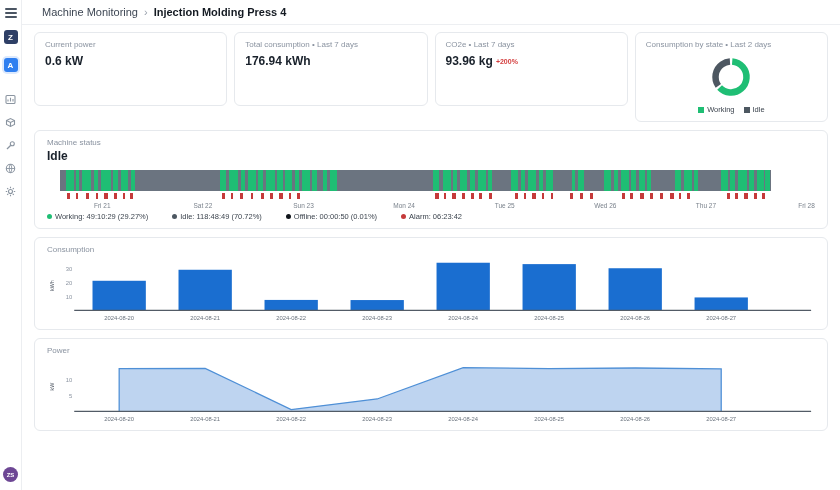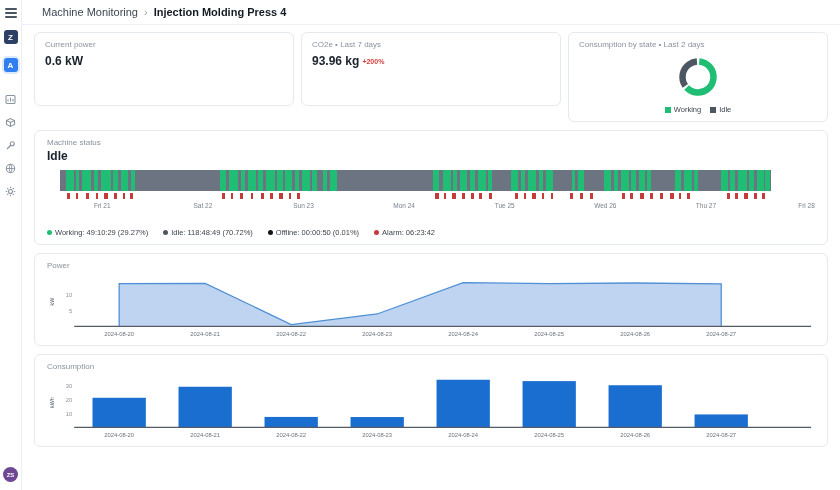--- a/index.html
+++ b/index.html
@@ -42,21 +42,21 @@
 
   .panel { border:1px solid #e6e9ed; border-radius:6px; margin-top:8px; padding:7px 12px; background:#fff; }
   .panel-label { font-size:8px; color:#8a93a0; }
   .status-value { font-size:12px; font-weight:bold; color:#19212b; margin:2px 0 7px; }
   .timeline { position:relative; height:21px; background:#6b7480; margin:0 44px 0 13px; overflow:hidden; }
   .timeline .stripe { position:absolute; top:0; bottom:0; background:#1fbe74; }
   .alarm-row { position:relative; height:6px; margin:2px 44px 0 13px; }
   .alarm-row .tick { position:absolute; top:0; bottom:0; background:#c53a3a; }
   .status-axis { position:relative; height:10px; margin-top:3px; font-size:6.5px; color:#7a828c; }
   .status-axis span { position:absolute; transform:translateX(-50%); white-space:nowrap; }
-  .status-legend { display:flex; gap:15px; margin-top:16px; font-size:7.5px; color:#3c444e; align-items:flex-end; }
+  .status-legend { display:flex; gap:24px; margin-top:0; font-size:7.5px; color:#3c444e; align-items:flex-end; }
   .status-legend .key { display:flex; align-items:center; gap:3px; }
   .dot { width:5px; height:5px; border-radius:50%; display:inline-block; }
 
   .chart-panel .panel-label { margin-bottom:2px; }
   svg.chart { display:block; width:100%; height:66px; }
 </style>
 </head>
 <body>
 
 <aside class="sidebar">
@@ -117,20 +117,24 @@
     <span class="current">Injection Molding Press 4</span>
   </nav>
 </header>
 
 <main class="main">
 
   <section class="kpi-row">
     <div class="card">
       <div class="kpi-label">Current power</div>
       <div class="kpi-value">0.6 kW</div>
+    </div>
+    <div class="card">
+      <div class="kpi-label">Total consumption • Last 7 days</div>
+      <div class="kpi-value">176.94 kWh</div>
     </div>
     <div class="card">
       <div class="kpi-label">CO2e • Last 7 days</div>
       <div class="kpi-value"><span>93.96 kg</span><span class="kpi-delta">+200%</span></div>
     </div>
     <div class="card state-card">
       <div class="kpi-label">Consumption by state • Last 2 days</div>
       <div class="donut-wrap">
         <svg id="donut" width="44" height="44" viewBox="0 0 44 44">
             <circle cx="22" cy="22" r="15.5" fill="none" stroke="#1fbe74" stroke-width="6.5" stroke-dasharray="59.894463940689405 97.38937226128358" transform="rotate(-85.5 22 22)"></circle>
@@ -276,40 +280,20 @@
           <span>Offline: 00:00:50 (0.01%)</span>
         </span>
         <span class="key">
           <span class="dot" style="background: rgb(197, 58, 58);"></span>
           <span>Alarm: 06:23:42</span>
         </span>
       </div>
   </section>
 
   <section class="panel chart-panel">
-    <div class="panel-label">Power</div>
-    <svg id="area-chart" class="chart" viewBox="0 0 790 66">
-        <text x="7" y="29.5" font-size="5.5" fill="#5b636e" text-anchor="middle" transform="rotate(-90 7 29.5)">kW</text>
-        <text x="26" y="41.0625" font-size="6" fill="#8a93a0" text-anchor="end">5</text>
-        <text x="26" y="25.125" font-size="6" fill="#8a93a0" text-anchor="end">10</text>
-        <polygon points="74.23529411764706,55 74.23529411764706,11.012499999999996 162.70588235294116,10.693750000000001 251.1764705882353,53.0875 339.6470588235294,42.25 428.11764705882354,10.056249999999999 516.5882352941176,11.012499999999996 605.0588235294117,10.375 693.5294117647059,11.331250000000004 693.5294117647059,55" fill="#b7cfee" fill-opacity="0.9"></polygon>
-        <polyline points="74.23529411764706,55 74.23529411764706,11.012499999999996 162.70588235294116,10.693750000000001 251.1764705882353,53.0875 339.6470588235294,42.25 428.11764705882354,10.056249999999999 516.5882352941176,11.012499999999996 605.0588235294117,10.375 693.5294117647059,11.331250000000004 693.5294117647059,55" fill="none" stroke="#4e8fd6" stroke-width="1.3"></polyline>
-        <line x1="28" y1="55" x2="786" y2="55" stroke="#525b66" stroke-width="1.4"></line>
-        <text x="74.23529411764706" y="65" font-size="6" fill="#6a737e" text-anchor="middle">2024-08-20</text>
-        <text x="162.70588235294116" y="65" font-size="6" fill="#6a737e" text-anchor="middle">2024-08-21</text>
-        <text x="251.1764705882353" y="65" font-size="6" fill="#6a737e" text-anchor="middle">2024-08-22</text>
-        <text x="339.6470588235294" y="65" font-size="6" fill="#6a737e" text-anchor="middle">2024-08-23</text>
-        <text x="428.11764705882354" y="65" font-size="6" fill="#6a737e" text-anchor="middle">2024-08-24</text>
-        <text x="516.5882352941176" y="65" font-size="6" fill="#6a737e" text-anchor="middle">2024-08-25</text>
-        <text x="605.0588235294117" y="65" font-size="6" fill="#6a737e" text-anchor="middle">2024-08-26</text>
-        <text x="693.5294117647059" y="65" font-size="6" fill="#6a737e" text-anchor="middle">2024-08-27</text>
-      </svg>
-  </section>
-
-  <section class="panel chart-panel">
     <div class="panel-label">Consumption</div>
     <svg id="bar-chart" class="chart" viewBox="0 0 790 66">
         <text x="7" y="29.5" font-size="5.5" fill="#5b636e" text-anchor="middle" transform="rotate(-90 7 29.5)">kWh</text>
         <text x="26" y="42.83333333333333" font-size="6" fill="#8a93a0" text-anchor="end">10</text>
         <text x="26" y="28.666666666666664" font-size="6" fill="#8a93a0" text-anchor="end">20</text>
         <text x="26" y="14.5" font-size="6" fill="#8a93a0" text-anchor="end">30</text>
         <rect x="46.809411764705885" y="24.541666666666664" width="54.85176470588235" height="30.458333333333336" fill="#1a6ed0"></rect>
         <rect x="135.27999999999997" y="13.208333333333329" width="54.85176470588235" height="41.79166666666667" fill="#1a6ed0"></rect>
         <rect x="223.75058823529412" y="44.233333333333334" width="54.85176470588235" height="10.766666666666666" fill="#1a6ed0"></rect>
         <rect x="312.2211764705882" y="44.375" width="54.85176470588235" height="10.625" fill="#1a6ed0"></rect>
@@ -322,13 +306,33 @@
         <text x="162.70588235294116" y="65" font-size="6" fill="#6a737e" text-anchor="middle">2024-08-21</text>
         <text x="251.1764705882353" y="65" font-size="6" fill="#6a737e" text-anchor="middle">2024-08-22</text>
         <text x="339.6470588235294" y="65" font-size="6" fill="#6a737e" text-anchor="middle">2024-08-23</text>
         <text x="428.11764705882354" y="65" font-size="6" fill="#6a737e" text-anchor="middle">2024-08-24</text>
         <text x="516.5882352941176" y="65" font-size="6" fill="#6a737e" text-anchor="middle">2024-08-25</text>
         <text x="605.0588235294117" y="65" font-size="6" fill="#6a737e" text-anchor="middle">2024-08-26</text>
         <text x="693.5294117647059" y="65" font-size="6" fill="#6a737e" text-anchor="middle">2024-08-27</text>
       </svg>
   </section>
 
+  <section class="panel chart-panel">
+    <div class="panel-label">Power</div>
+    <svg id="area-chart" class="chart" viewBox="0 0 790 66">
+        <text x="7" y="29.5" font-size="5.5" fill="#5b636e" text-anchor="middle" transform="rotate(-90 7 29.5)">kW</text>
+        <text x="26" y="41.0625" font-size="6" fill="#8a93a0" text-anchor="end">5</text>
+        <text x="26" y="25.125" font-size="6" fill="#8a93a0" text-anchor="end">10</text>
+        <polygon points="74.23529411764706,55 74.23529411764706,11.012499999999996 162.70588235294116,10.693750000000001 251.1764705882353,53.0875 339.6470588235294,42.25 428.11764705882354,10.056249999999999 516.5882352941176,11.012499999999996 605.0588235294117,10.375 693.5294117647059,11.331250000000004 693.5294117647059,55" fill="#b7cfee" fill-opacity="0.9"></polygon>
+        <polyline points="74.23529411764706,55 74.23529411764706,11.012499999999996 162.70588235294116,10.693750000000001 251.1764705882353,53.0875 339.6470588235294,42.25 428.11764705882354,10.056249999999999 516.5882352941176,11.012499999999996 605.0588235294117,10.375 693.5294117647059,11.331250000000004 693.5294117647059,55" fill="none" stroke="#4e8fd6" stroke-width="1.3"></polyline>
+        <line x1="28" y1="55" x2="786" y2="55" stroke="#525b66" stroke-width="1.4"></line>
+        <text x="74.23529411764706" y="65" font-size="6" fill="#6a737e" text-anchor="middle">2024-08-20</text>
+        <text x="162.70588235294116" y="65" font-size="6" fill="#6a737e" text-anchor="middle">2024-08-21</text>
+        <text x="251.1764705882353" y="65" font-size="6" fill="#6a737e" text-anchor="middle">2024-08-22</text>
+        <text x="339.6470588235294" y="65" font-size="6" fill="#6a737e" text-anchor="middle">2024-08-23</text>
+        <text x="428.11764705882354" y="65" font-size="6" fill="#6a737e" text-anchor="middle">2024-08-24</text>
+        <text x="516.5882352941176" y="65" font-size="6" fill="#6a737e" text-anchor="middle">2024-08-25</text>
+        <text x="605.0588235294117" y="65" font-size="6" fill="#6a737e" text-anchor="middle">2024-08-26</text>
+        <text x="693.5294117647059" y="65" font-size="6" fill="#6a737e" text-anchor="middle">2024-08-27</text>
+      </svg>
+  </section>
+
 </main>
 
 </body></html>

